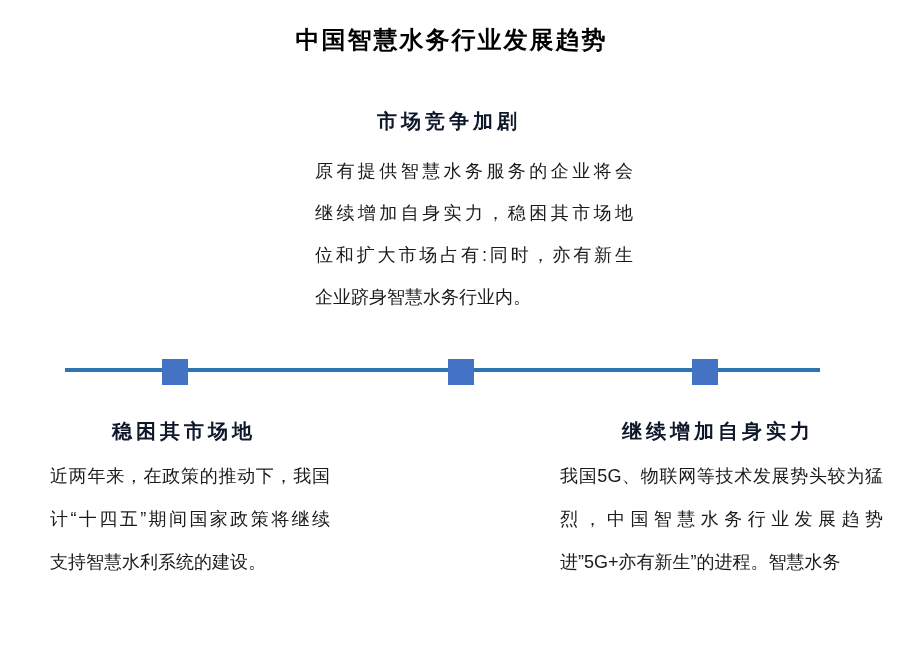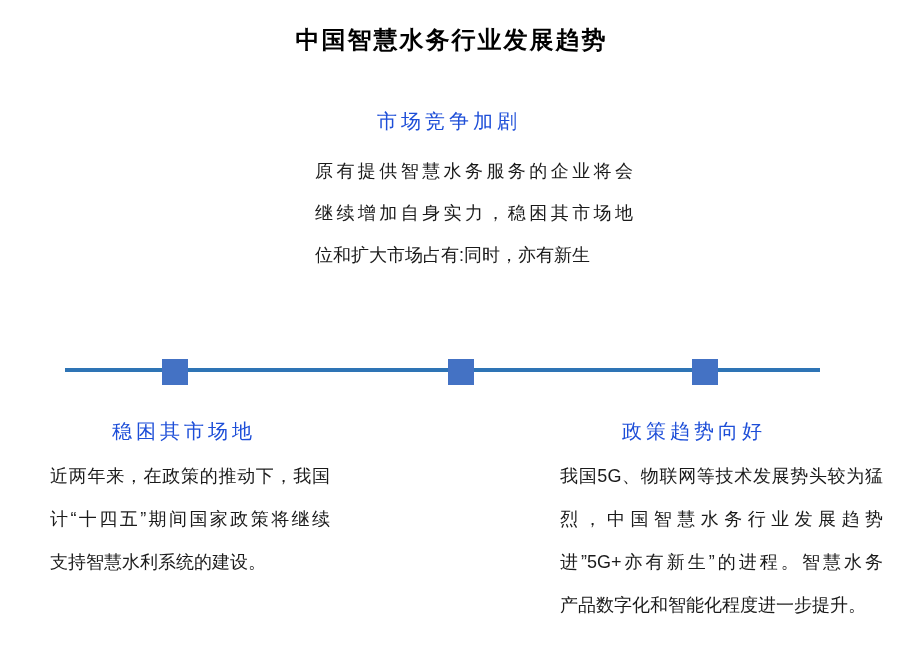--- a/index.html
+++ b/index.html
@@ -20,23 +20,23 @@
     font-size: 24px;
     font-weight: bold;
     letter-spacing: 2px;
     color: #000000;
     white-space: nowrap;
   }
   .heading {
     position: absolute;
     margin: 0;
     font-size: 20px;
-    font-weight: normal;
+    font-weight: bold;
     letter-spacing: 4px;
-    color: #1d4ed8;
+    color: #0f172a;
     white-space: nowrap;
   }
   .heading-top    { left: 377px; top: 108px; }
   .heading-left   { left: 112px; top: 418px; }
   .heading-right  { left: 622px; top: 418px; }
   .body {
     position: absolute;
     font-size: 18px;
     color: #1a1a1a;
   }
@@ -74,40 +74,40 @@
 <div class="page">
 
   <div class="title">中国智慧水务行业发展趋势</div>
 
   <section>
     <h2 class="heading heading-top">市场竞争加剧</h2>
     <div class="body body-top">
       <div class="body-line">原有提供智慧水务服务的企业将会</div>
       <div class="body-line">继续增加自身实力，稳困其市场地</div>
       <div class="body-line">位和扩大市场占有:同时，亦有新生</div>
+      <div class="body-line">企业跻身智慧水务行业内。</div>
     </div>
   </section>
 
   <div class="timeline-line"></div>
   <div class="timeline-marker marker-1"></div>
   <div class="timeline-marker marker-2"></div>
   <div class="timeline-marker marker-3"></div>
 
   <section>
     <h2 class="heading heading-left">稳困其市场地</h2>
     <div class="body body-left">
       <div class="body-line">近两年来，在政策的推动下，我国</div>
       <div class="body-line">计“十四五”期间国家政策将继续</div>
       <div class="body-line">支持智慧水利系统的建设。</div>
     </div>
   </section>
 
   <section>
-    <h2 class="heading heading-right">政策趋势向好</h2>
+    <h2 class="heading heading-right">继续增加自身实力</h2>
     <div class="body body-right">
       <div class="body-line">我国5G、物联网等技术发展势头较为猛</div>
       <div class="body-line">烈，中国智慧水务行业发展趋势</div>
       <div class="body-line">进”5G+亦有新生”的进程。智慧水务</div>
-      <div class="body-line">产品数字化和智能化程度进一步提升。</div>
     </div>
   </section>
 
 </div>
 
 </body></html>

